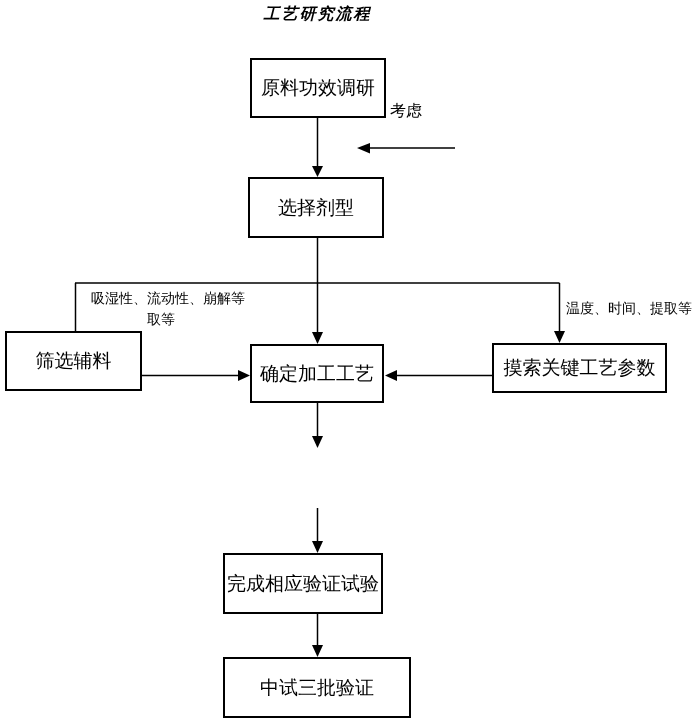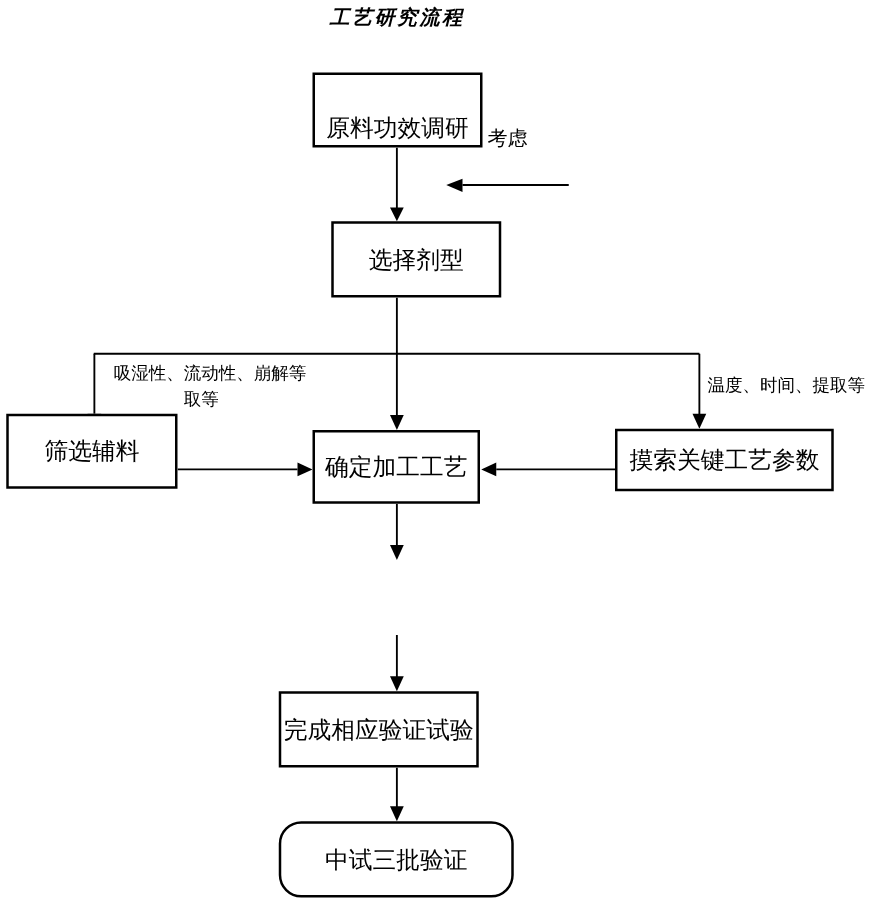--- a/index.html
+++ b/index.html
@@ -48,29 +48,29 @@
     position: absolute;
     font-size: 14px;
     white-space: nowrap;
   }
   .note-big {
     position: absolute;
     font-size: 16px;
     white-space: nowrap;
   }
   
-  .n-raw    { left: 250px; top:  58px; width: 136px; height: 60px; align-items: flex-end; }
+  .n-raw    { left: 250px; top:  58px; width: 136px; height: 60px; }
   .n-dosage { left: 455px; top: 120px; width: 173px; height: 58px; }
-  .n-form   { left: 248px; top: 177px; width: 136px; height: 61px; margin-left: 17px; }
+  .n-form   { left: 248px; top: 177px; width: 136px; height: 61px; }
   .n-excip  { left:   5px; top: 331px; width: 137px; height: 60px; }
   .n-proc   { left: 250px; top: 344px; width: 134px; height: 59px; }
   .n-param  { left: 492px; top: 343px; width: 175px; height: 50px; }
   .n-batch  { left: 248px; top: 448px; width: 137px; height: 60px; }
   .n-verif  { left: 223px; top: 553px; width: 160px; height: 61px; }
-  .n-pilot  { left: 223px; top: 657px; width: 188px; height: 61px; border-radius: 18px; }
+  .n-pilot  { left: 223px; top: 657px; width: 188px; height: 61px; }
 </style>
 </head>
 <body>
 
 <div class="canvas">
 
   <div class="title">工艺研究流程</div>
 
   <svg class="connectors" width="696" height="723" viewBox="0 0 696 723" fill="none" stroke="#000000" stroke-width="1.5">
 

